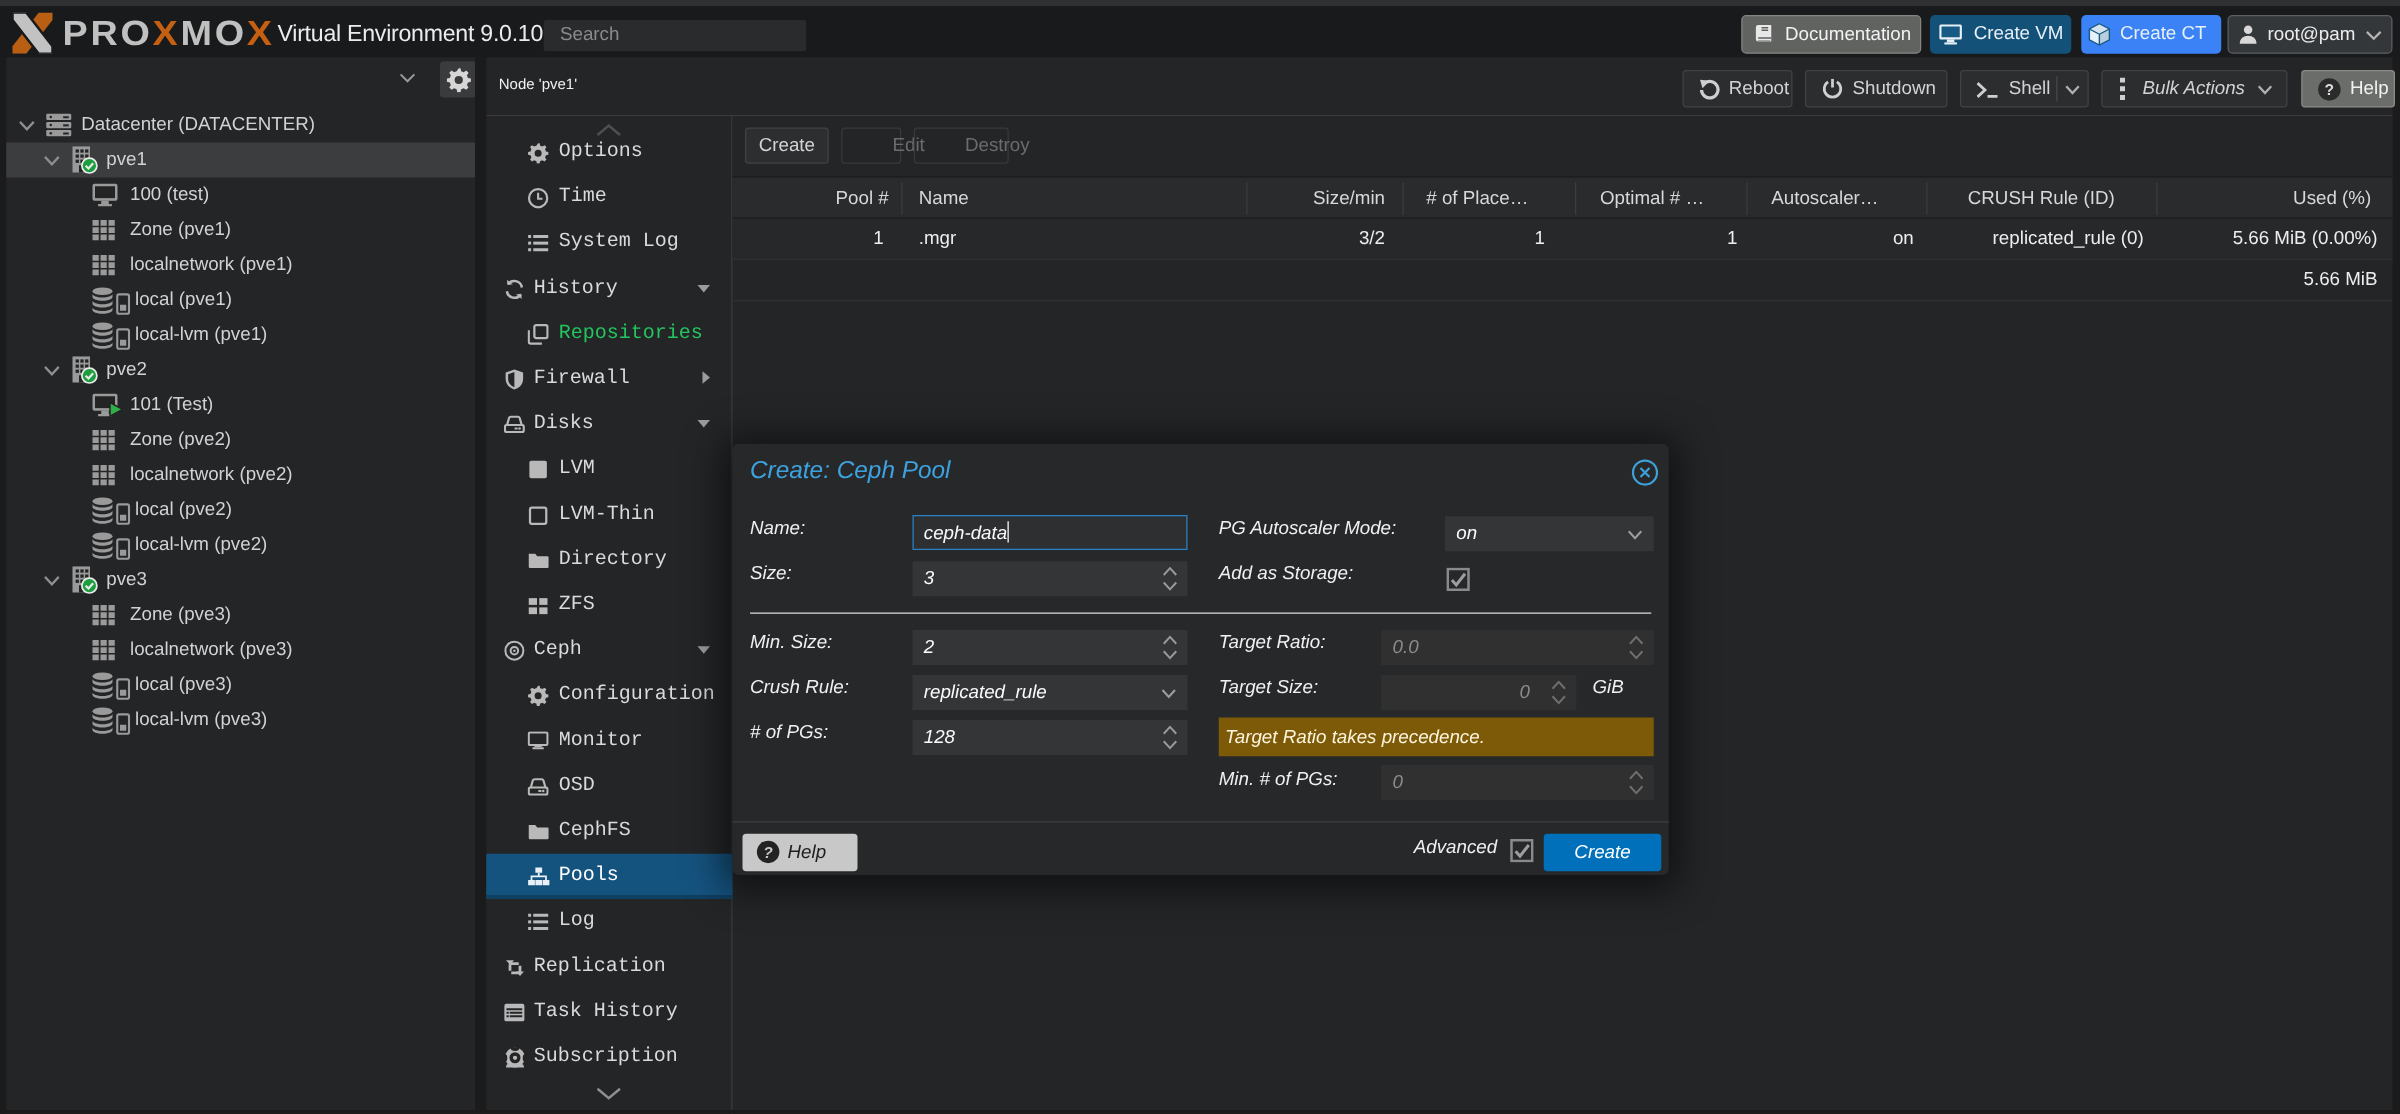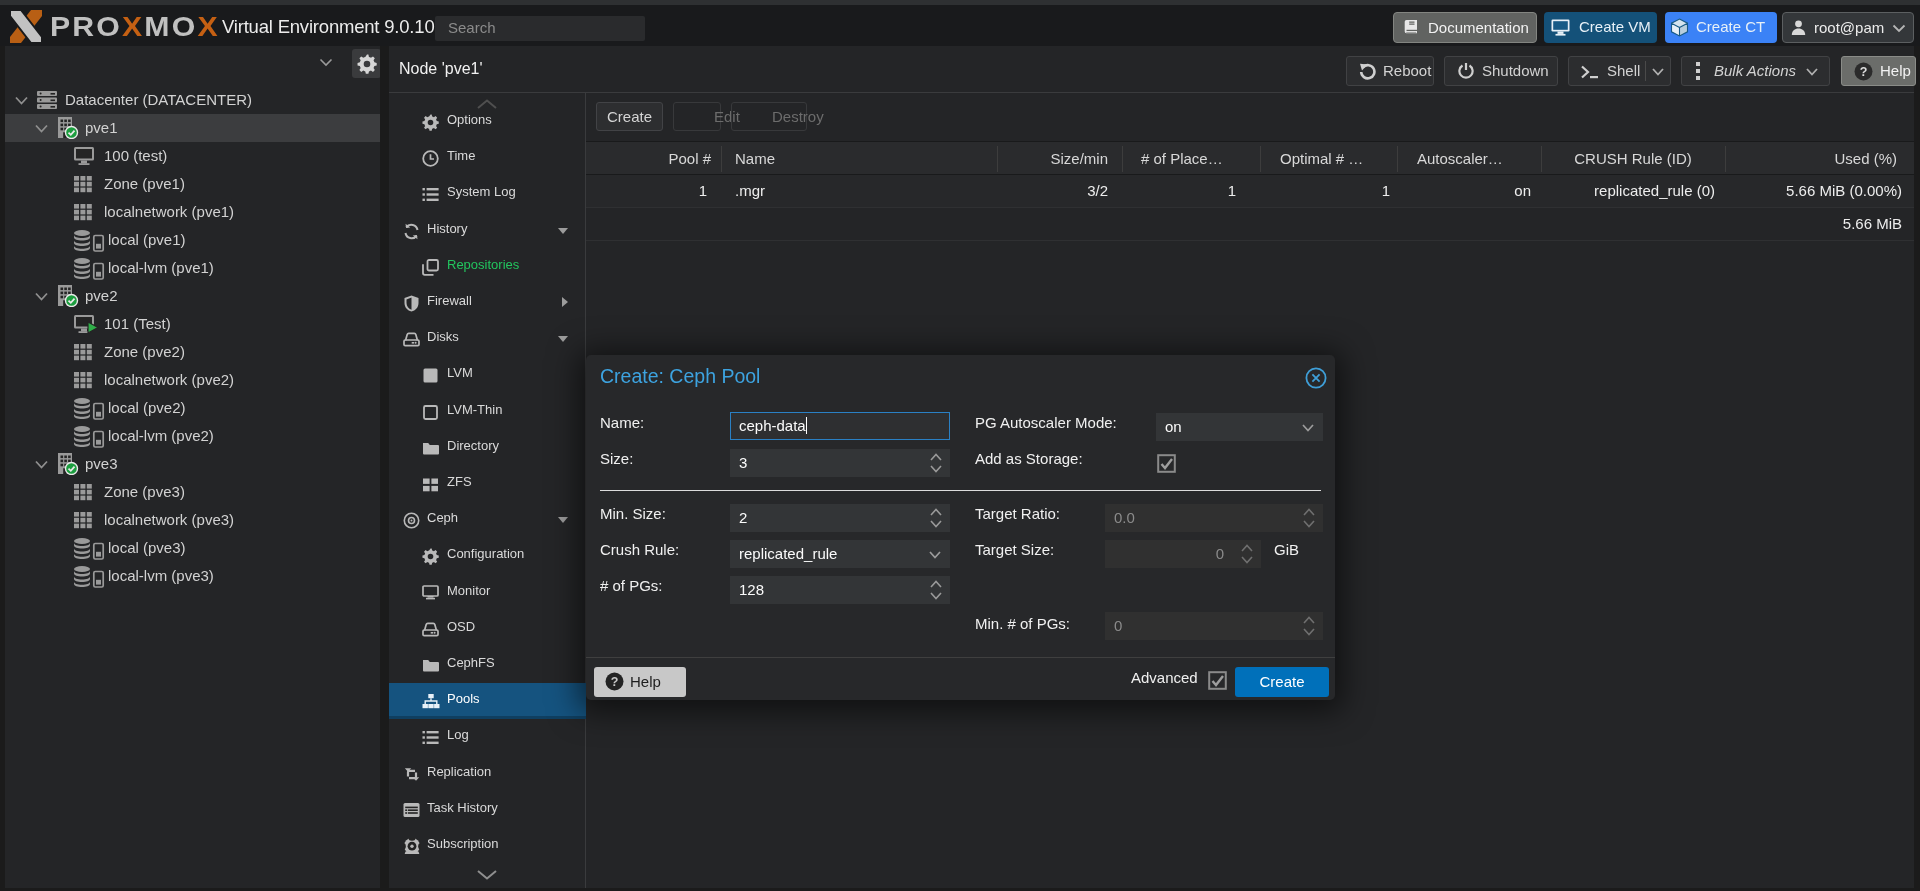--- a/index.html
+++ b/index.html
@@ -25,42 +25,42 @@
 
 #leftpanel { left:5px; top:46px; width:375px; height:842px; background:#242527; }
 #serverview { left:6px; top:49px; width:297px; height:29px; background:#2e2f31; border:1px solid #383a3c; border-radius:2px; }
 #serverview span { position:absolute; left:11px; top:4px; font-size:15px; color:#dedede; }
 #gearbtn { left:352px; top:49px; width:29px; height:29px; background:#3a3b3d; border-radius:3px; }
 .tree-row { position:absolute; left:5px; width:375px; height:28px; }
 .tree-row .lb { position:absolute; top:5px; font-size:15px; color:#d2d2d2; }
 .tree-sel { background:#3c3d3f; }
 
 #ctheader { left:389px; top:46px; width:1531px; height:47px; background:#242527; border-bottom:1px solid #3a3b3d; }
-#nodetitle { left:399px; top:60px; font-size:16px; color:#f1f1f1; }
+#nodetitle { left:399px; top:60px; font-size:12px; color:#f1f1f1; }
 .hbtn { position:absolute; top:56px; height:30px; background:#2c2d2f; border:1px solid #414244; border-radius:3px; color:#d3d3d3; font-size:15px; }
 .hbtn .lbl { position:absolute; top:5px; }
 
 #menu { left:389px; top:93px; width:197px; height:798px; background:#242527; border-right:1px solid #3a3b3d; }
 .menu-row { position:absolute; left:389px; width:197px; height:36px; }
-.menu-row .lb { position:absolute; top:8px; font-size:13px; color:#dadada; }
+.menu-row .lb { position:absolute; top:8px; font-size:16px; color:#dadada;font-family:Liberation Mono, monospace; }
 .menu-sel { background:#15537f; border-bottom:3px solid #0f3f61; }
 .mcaret { position:absolute; right:18px; top:15px; width:0; height:0; border-left:5px solid transparent; border-right:5px solid transparent; border-top:6px solid #9c9c9c; }
 .mcaret-r { position:absolute; right:18px; top:12px; width:0; height:0; border-top:5px solid transparent; border-bottom:5px solid transparent; border-left:6px solid #9c9c9c; }
 
 #tbl-toolbar { left:586px; top:93px; width:1328px; height:48px; background:#242527; }
 .tbtn { position:absolute; top:9px; height:29px; background:#2d2e30; border:1px solid #424346; border-radius:3px; color:#d4d4d4; font-size:15px; text-align:center; }
 .tbtn.dis { color:#6c6c6c; border-color:#38393b; background:transparent;padding-left:40px; }
 #tbl-header { left:586px; top:141px; width:1328px; height:34px; background:#2a2b2d; border-top:1px solid #191a1b; border-bottom:1px solid #191a1b; }
 #tbl-header .h { position:absolute; top:8px; font-size:15px; color:#d8d8d8; }
 .colsep { position:absolute; top:4px; width:1px; height:26px; background:#3d3d3d; }
 #row1 { left:586px; top:175px; width:1328px; height:33px; background:#27282a; border-bottom:1px solid #2f3032; }
 #row2 { left:586px; top:208px; width:1328px; height:33px; border-bottom:1px solid #2f3032; }
 .cell { position:absolute; top:7px; font-size:15px; color:#ededed; }
 
-#dialog { left:586px; top:355px; width:749px; height:345px; background:#27282a; border-radius:5px; box-shadow:0 4px 30px 8px rgba(0,0,0,0.55); }
+#dialog { left:586px; top:355px; width:749px; height:345px; background:#27282a; border-radius:5px; box-shadow:0 4px 30px 8px rgba(0,0,0,0.55);font-style:italic; }
 #dlgtitle { left:14px; top:10px; font-size:19.5px; color:#3da3e0; }
 .flabel { position:absolute; font-size:15px; color:#f0f0f0; }
 .field { position:absolute; height:28px; background:#333537; }
 .field .val { position:absolute; left:9px; top:5px; font-size:15px; color:#fbfbfb; }
 .field .valdis { position:absolute; left:9px; top:5px; font-size:15px; color:#8b8b8b; }
 .spin { position:absolute; right:7px; top:3px; width:14px; height:22px; }
 .ddcaret { position:absolute; right:9px; top:11px; width:12px; height:8px; }
 #dlgsep { left:14px; top:135px; width:721px; height:1px; background:#dcdcdc; }
 #warnbox { left:389px; top:219px; width:348px; height:31px; background:#7c5a07; }
 #warnbox span { position:absolute; left:5px; top:7px; font-size:15px; color:#fdf4dd; }
@@ -907,20 +907,23 @@
       </div>
 <svg style="position:absolute;left:719px;top:12px;" width="22" height="22" viewBox="0 0 22 22">
         <circle cx="11" cy="11" r="9.6" fill="none" stroke="#3f9fd8" stroke-width="1.8"></circle>
         <path d="M7.4 7.4 L14.6 14.6 M14.6 7.4 L7.4 14.6" stroke="#3f9fd8" stroke-width="1.8"></path>
       </svg>
 <svg style="position:absolute;left:622px;top:316px;" width="19" height="19" viewBox="0 0 19 19">
         <rect x="1.2" y="1.2" width="16.6" height="16.6" fill="none" stroke="#8a8a8a" stroke-width="2"></rect>
         <path d="M4.5 10 L8 14 L15 5" stroke="#9e9e9e" stroke-width="2.4" fill="none"></path>
       </svg>
     <div class="abs" id="dlgsep"></div>
+    <div class="abs" id="warnbox">
+        <span>Target Ratio takes precedence.</span>
+      </div>
     <div class="abs" id="dlgfooter">
       <div id="helpbtn">
           <svg style="position:absolute;left:11px;top:5px;" width="19" height="19" viewBox="0 0 19 19">
             <circle cx="9.5" cy="9.5" r="9" fill="#232323"></circle>
             <text x="9.5" y="14" font-size="12.5" font-weight="bold" fill="#c8c8c8" text-anchor="middle" font-family="Liberation Sans, sans-serif">?</text>
           </svg>
           <span style="position:absolute; left:36px; top:6px;">Help</span>
         </div>
       <span class="txt" style="left:545px; top:11px; font-size:15px; color:#f0f0f0;">Advanced</span>
       <div id="createbtn">

